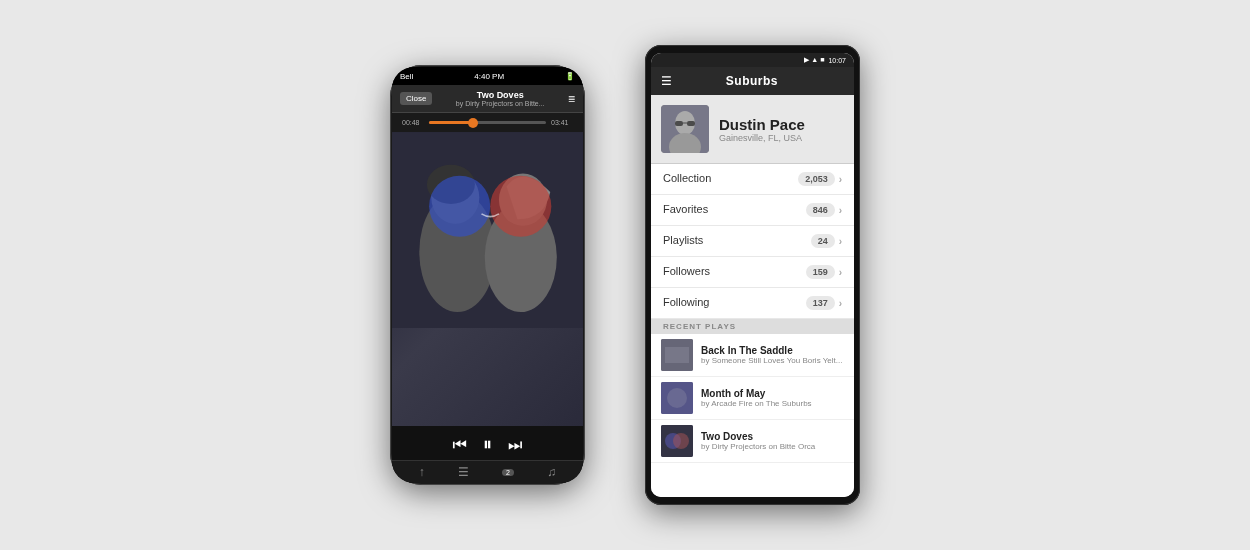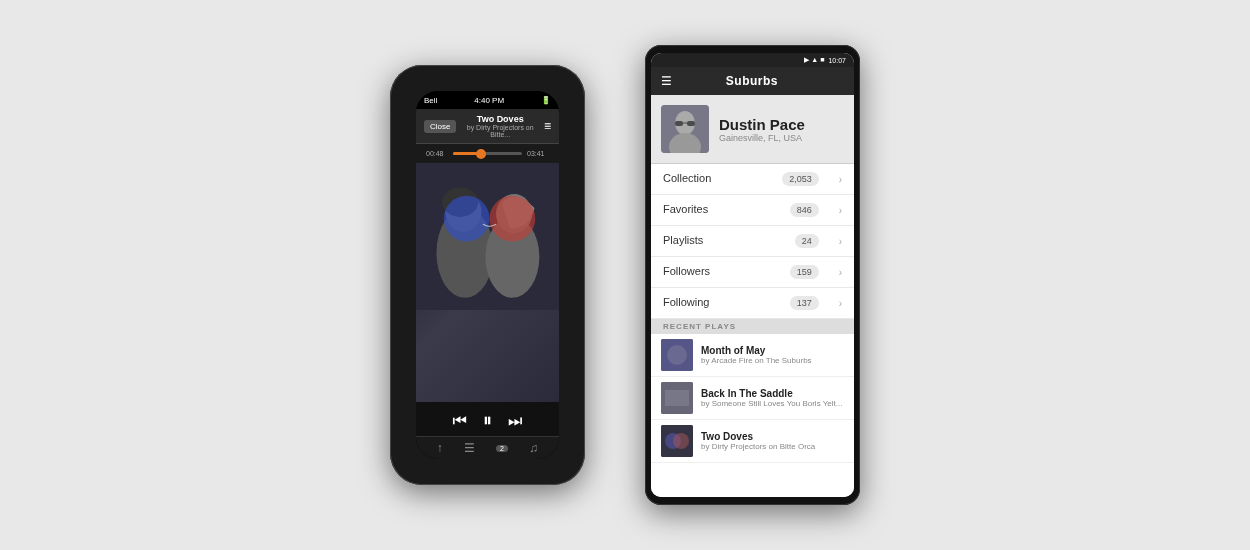--- a/index.html
+++ b/index.html
@@ -20,21 +20,21 @@
       align-items: center;
       justify-content: center;
     }
 
     
     .iphone {
       width: 195px;
       height: 420px;
       background: #1a1a1a;
       border-radius: 32px;
-      padding: 26px;
+      padding: 2px;
       box-shadow: 0 8px 30px rgba(0,0,0,0.5), inset 0 0 0 1px #444;
       position: relative;
     }
     .iphone-inner {
       width: 100%;
       height: 100%;
       background: #000;
       border-radius: 22px;
       overflow: hidden;
       display: flex;
@@ -248,21 +248,22 @@
       padding: 8px 12px;
       border-bottom: 1px solid #e8e8e8;
     }
     .list-item-label {
       font-size: 11px;
       color: #333;
     }
     .list-item-right {
       display: flex;
       align-items: center;
-      gap: 20px;
+      gap: 4px;
+      font-weight: bold;
     }
     .count-badge {
       background: #e8e8e8;
       border-radius: 10px;
       padding: 2px 7px;
       font-size: 9px;
       color: #555;
     }
     .chevron {
       color: #aaa;
@@ -450,41 +451,41 @@
           <span class="list-item-label">Following</span>
           <div class="list-item-right">
             <span class="count-badge">137</span>
             <span class="chevron">›</span>
           </div>
         </div>
 
         <div class="recent-plays-header">RECENT PLAYS</div>
 
         <div class="recent-play-item">
+          <div class="recent-thumb recent-thumb-1">
+            <svg width="32" height="32" viewBox="0 0 32 32">
+                <rect width="32" height="32" fill="#667"></rect>
+                <rect x="4" y="8" width="24" height="16" fill="#889" opacity="0.5"></rect>
+              </svg>
+          </div>
+          <div>
+            <div class="recent-track-name">Back In The Saddle</div>
+            <div class="recent-track-artist">by Someone Still Loves You Boris Yelt...</div>
+          </div>
+        </div>
+        <div class="recent-play-item">
           <div class="recent-thumb recent-thumb-2">
             <svg width="32" height="32" viewBox="0 0 32 32">
                 <rect width="32" height="32" fill="#558"></rect>
                 <circle cx="16" cy="16" r="10" fill="#779" opacity="0.6"></circle>
               </svg>
           </div>
           <div>
             <div class="recent-track-name">Month of May</div>
             <div class="recent-track-artist">by Arcade Fire on The Suburbs</div>
-          </div>
-        </div>
-        <div class="recent-play-item">
-          <div class="recent-thumb recent-thumb-1">
-            <svg width="32" height="32" viewBox="0 0 32 32">
-                <rect width="32" height="32" fill="#667"></rect>
-                <rect x="4" y="8" width="24" height="16" fill="#889" opacity="0.5"></rect>
-              </svg>
-          </div>
-          <div>
-            <div class="recent-track-name">Back In The Saddle</div>
-            <div class="recent-track-artist">by Someone Still Loves You Boris Yelt...</div>
           </div>
         </div>
         <div class="recent-play-item">
           <div class="recent-thumb recent-thumb-3">
             <svg width="32" height="32" viewBox="0 0 32 32">
                 <rect width="32" height="32" fill="#334"></rect>
                 <circle cx="12" cy="16" r="8" fill="#55a" opacity="0.6"></circle>
                 <circle cx="20" cy="16" r="8" fill="#a55" opacity="0.5"></circle>
               </svg>
           </div>

